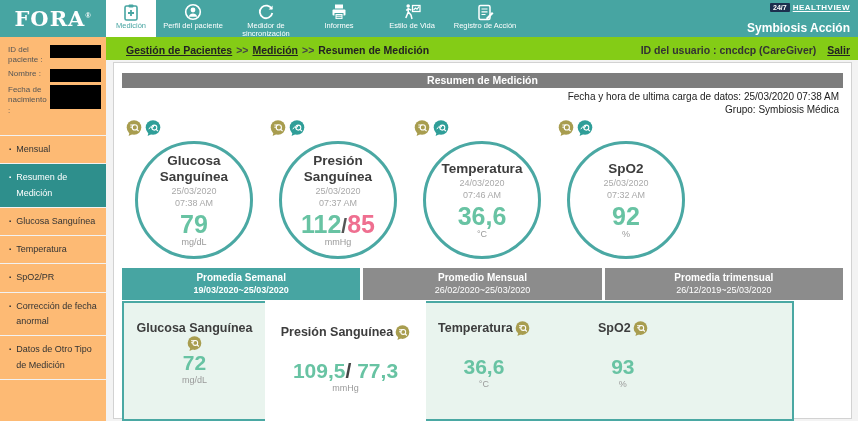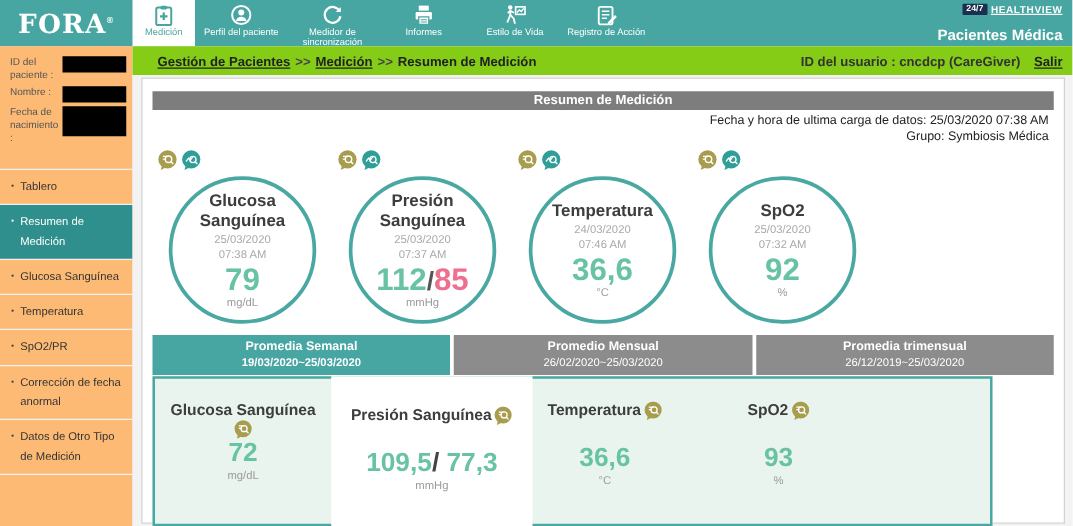--- a/index.html
+++ b/index.html
@@ -222,21 +222,21 @@
           </svg>
         </span>
       <span class="nt-label">Registro de Acción</span>
     </div>
   </div>
   <div class="navbar-right">
     <div class="brandline">
       <span class="badge247">24/7</span>
       <span class="healthview">HEALTHVIEW</span>
     </div>
-    <div class="orgname">Pacientes Médica</div>
+    <div class="orgname">Symbiosis Acción</div>
   </div>
 </div>
 
 <div class="sidebar">
   <div class="patient-info">
     <div class="pi-row">
       <span class="pi-label">ID del paciente :</span>
       <span class="redaction-box"></span>
     </div>
     <div class="pi-row">
@@ -244,21 +244,21 @@
       <span class="redaction-box"></span>
     </div>
     <div class="pi-row">
       <span class="pi-label">Fecha de nacimiento :</span>
       <span class="redaction-box tall"></span>
     </div>
   </div>
   <div class="side-menu">
     <div class="menu-item">
         <span class="bullet">▪</span>
-        <span>Tablero</span>
+        <span>Mensual</span>
       </div>
     <div class="menu-item active">
         <span class="bullet">▪</span>
         <span>Resumen de Medición</span>
       </div>
     <div class="menu-item">
         <span class="bullet">▪</span>
         <span>Glucosa Sanguínea</span>
       </div>
     <div class="menu-item">

